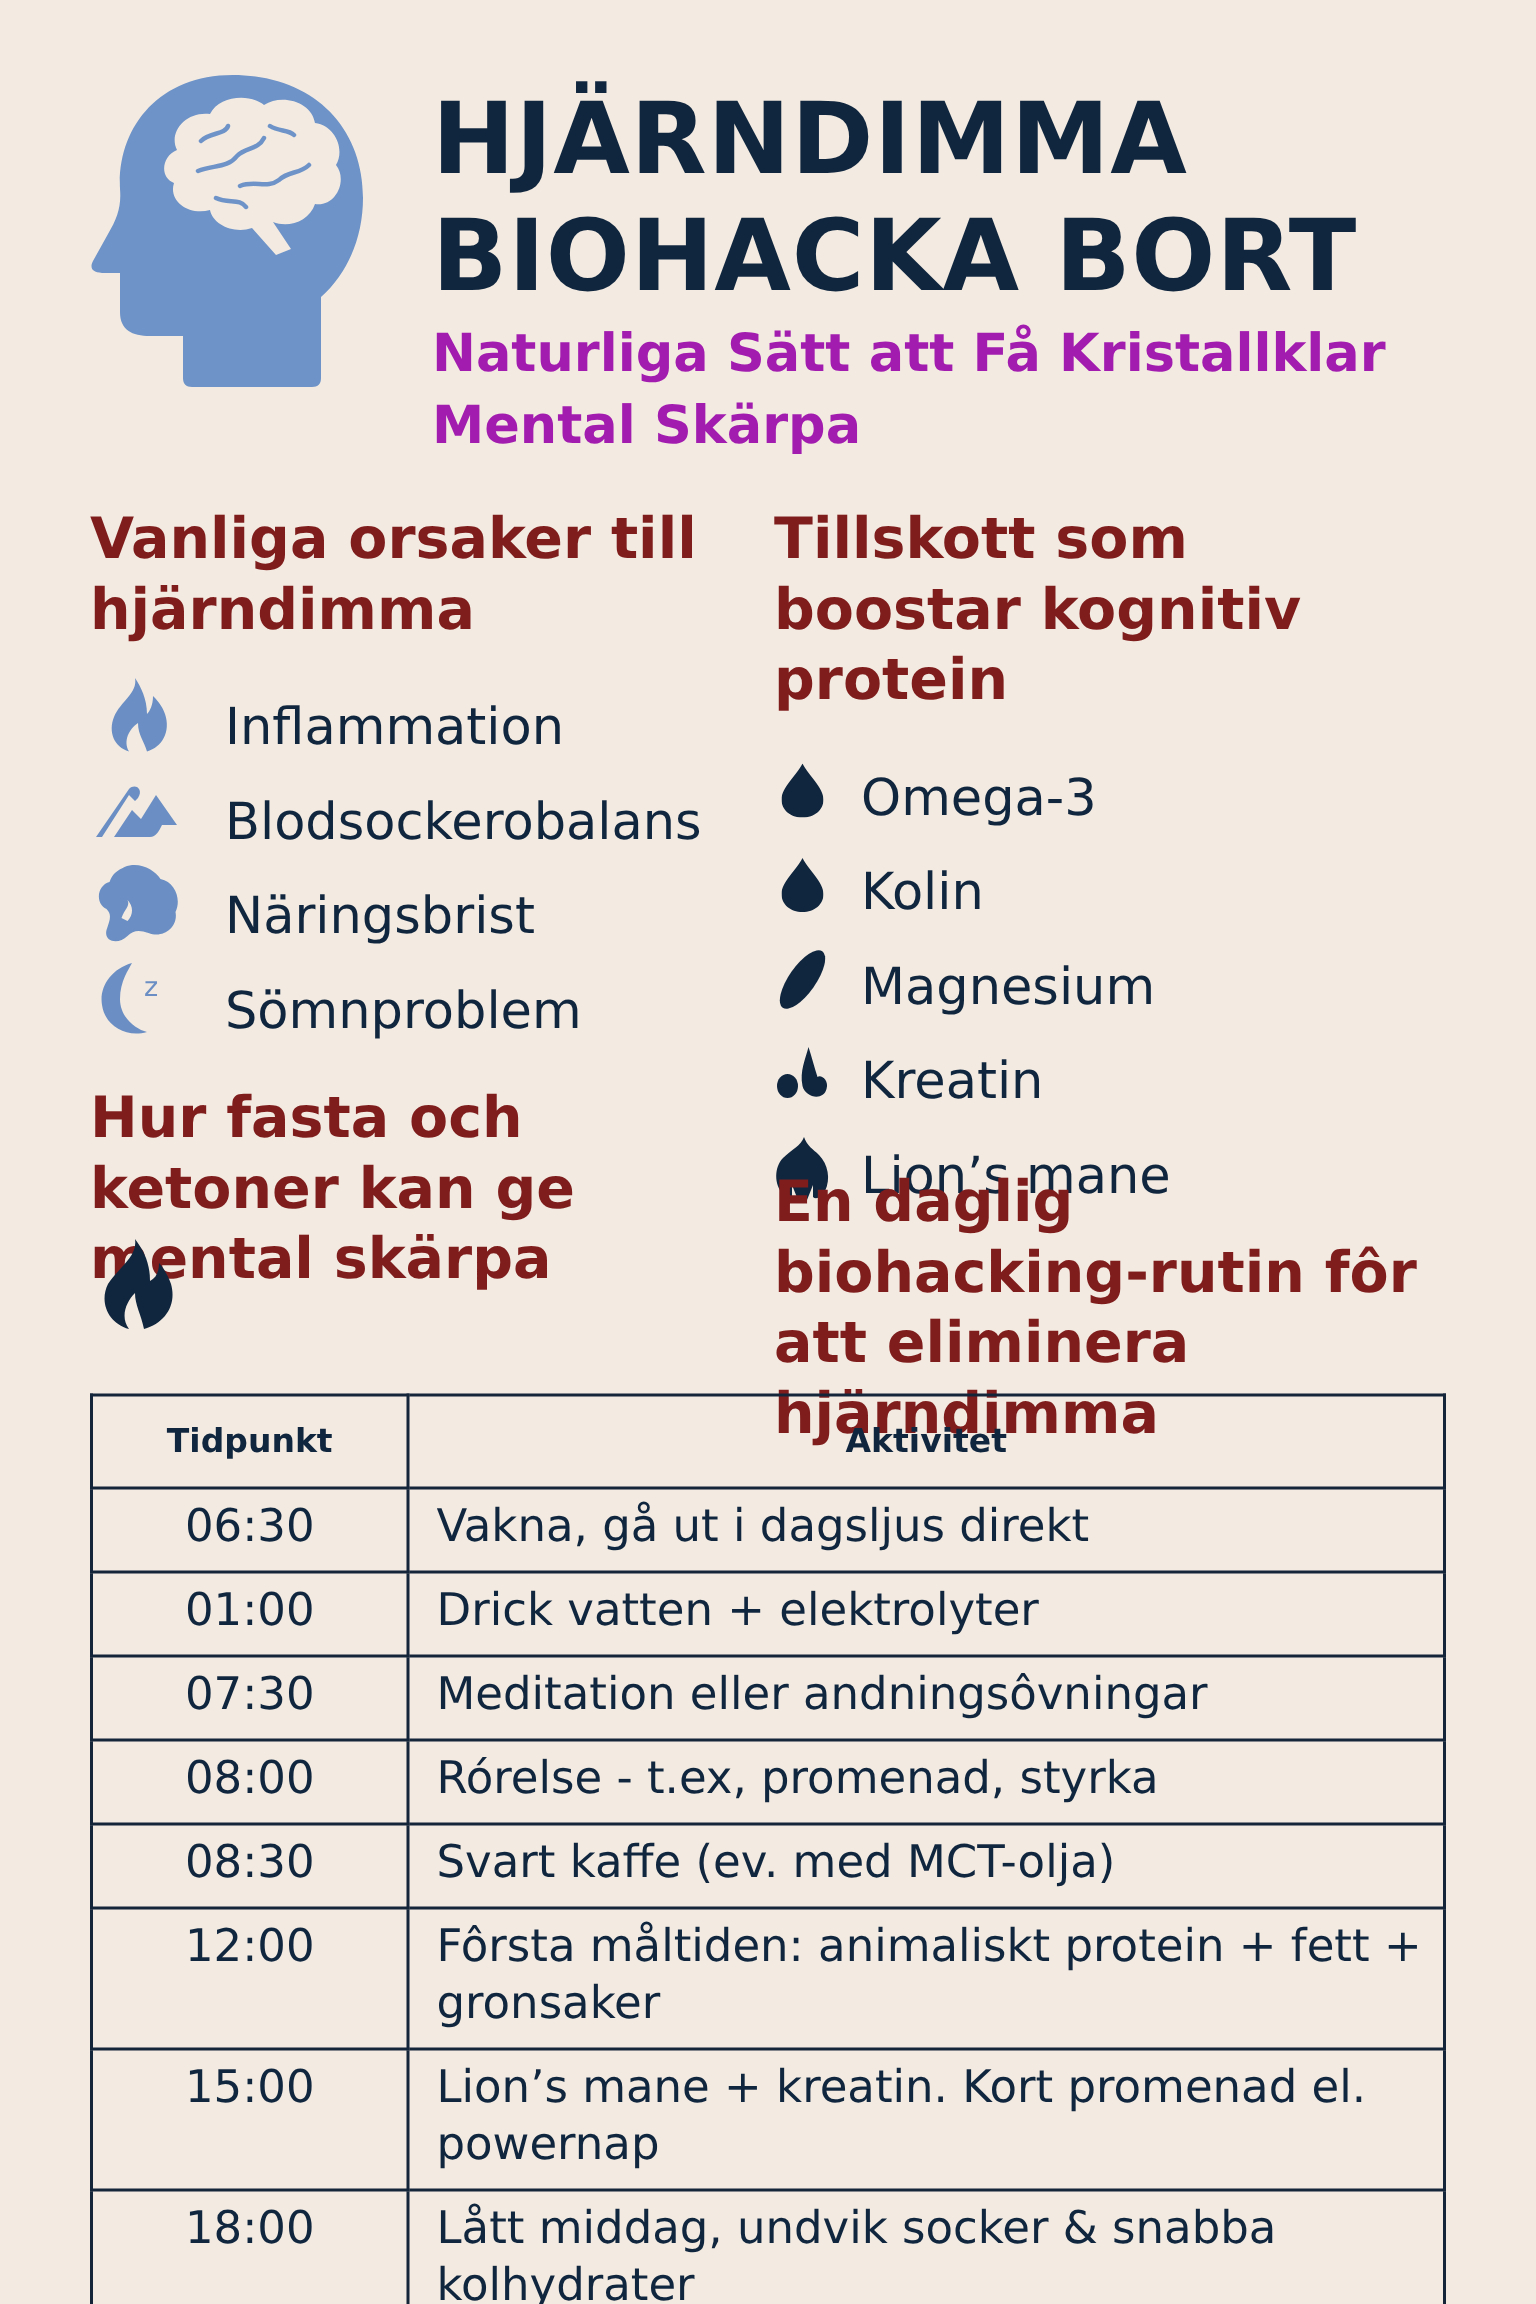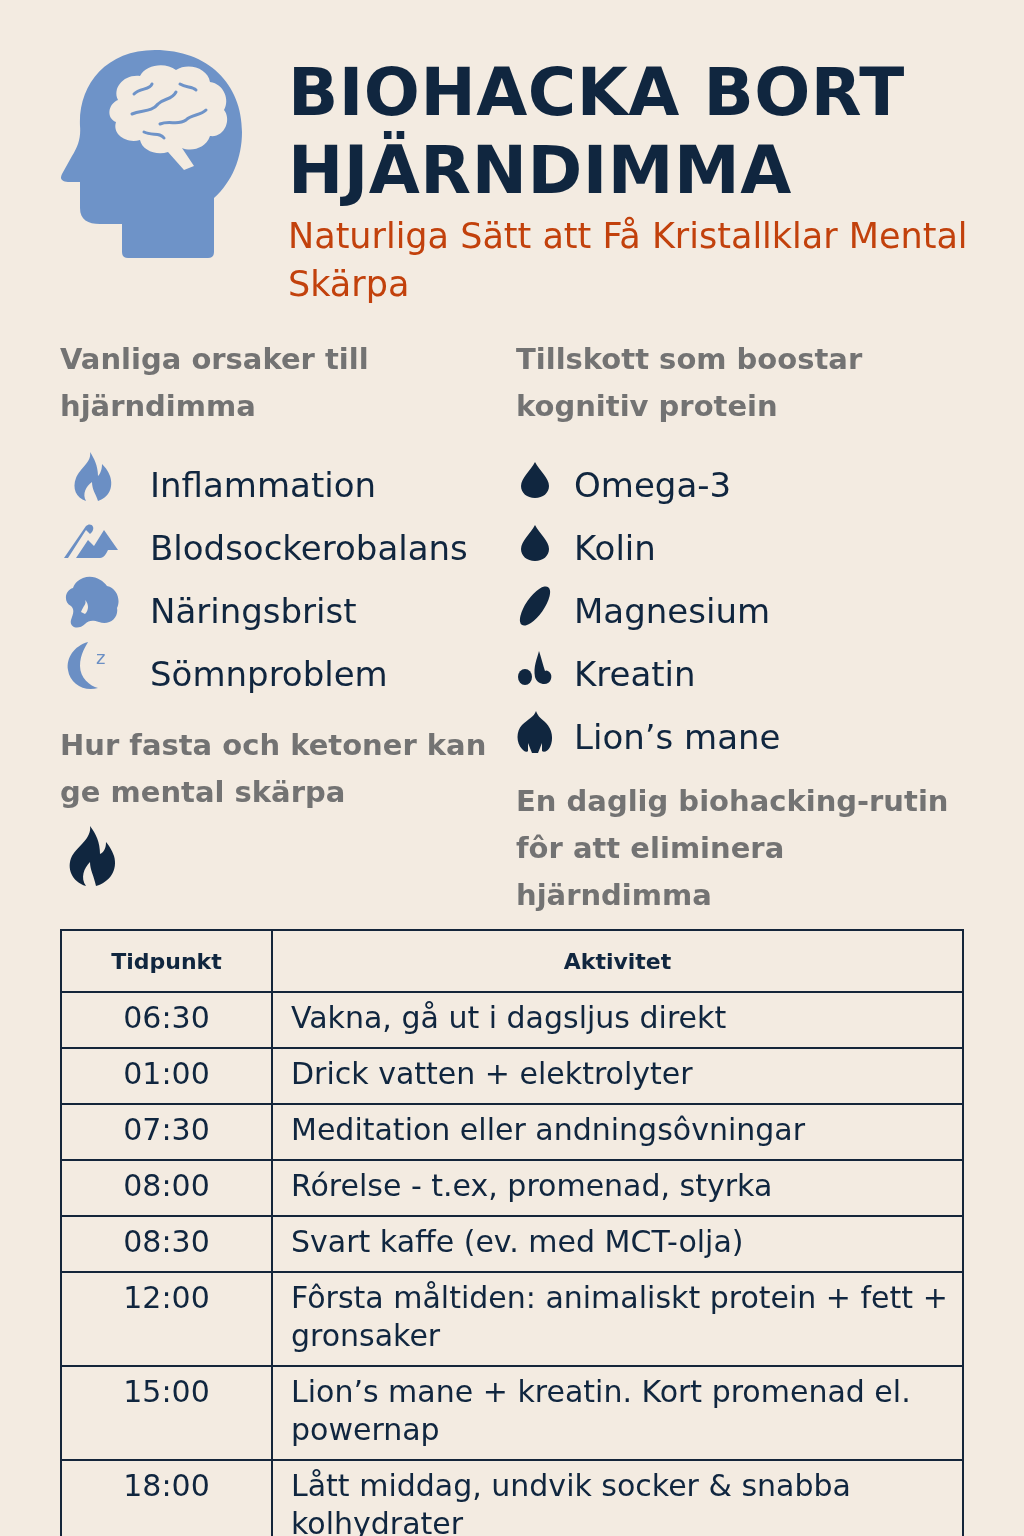--- a/index.html
+++ b/index.html
@@ -16,27 +16,27 @@
   .head-icon { left: 60px; top: 48px; width: 185px; height: 210px; }
   .title {
     left: 288px; top: 54px; margin: 0;
     font-family: "DejaVu Sans", sans-serif; font-weight: bold;
     font-size: 66px; line-height: 78px; letter-spacing: 0.5px;
     color: #10263f;
   }
   .title span { display: block; }
   .subtitle {
     left: 288px; top: 212px; width: 690px; margin: 0;
-    font-size: 35px; line-height: 48px; font-weight: normal; color: #c2410c;
+    font-size: 35px; line-height: 48px; font-weight: bold; color: #a21caf;
   }
 
   
   .sec-title {
-    margin: 0; font-weight: bold; font-size: 29px; line-height: 47px;
-    color: #737373;
+    margin: 0; font-weight: bold; font-size: 38px; line-height: 47px;
+    color: #7f1d1d;
   }
   .list { list-style: none; margin: 0; padding: 0; }
   .list li { display: flex; align-items: flex-end; height: 63px; }
   .list .ico { display: inline-flex; align-items: center; justify-content: center; flex: 0 0 auto; }
   .list .lbl { font-size: 34px; color: #10263f; white-space: nowrap; }
 
   .left-col { left: 60px; top: 336px; width: 440px; }
   .left-col .list { margin-top: 12px; }
   .left-col .ico { width: 64px; height: 56px; margin-right: 26px; }
 
@@ -70,22 +70,22 @@
 </head>
 <body>
 
 <svg class="abs head-icon" viewBox="0 0 185 210">
   <path fill="#6e93c8" d="M95 2 C45 2 18 38 20 78 C21 90 18 98 12 108 L2 126 C-1 132 3 134 10 134 L20 134 L20 160 C20 172 28 176 40 176 L62 176 L62 204 C62 208 64 210 68 210 L148 210 C152 210 154 208 154 204 L154 150 C172 134 182 110 182 84 C182 36 148 2 95 2 Z"></path>
   <path fill="#f3ebe1" d="M58 52 C52 40 64 26 80 28 C86 16 106 14 116 22 C128 14 148 20 150 34 C164 36 170 52 164 62 C172 72 164 90 150 88 C146 100 132 104 122 100 L134 118 L124 122 L108 104 C96 108 82 102 80 92 C66 96 52 86 56 74 C46 70 48 56 58 52 Z"></path>
   <path fill="none" stroke="#6e93c8" stroke-width="3" stroke-linecap="round" d="M74 46 C80 40 90 42 92 36 M72 66 C82 62 92 64 98 56 C104 50 112 52 116 44 M100 76 C110 72 118 78 126 72 C132 66 140 68 146 62 M120 36 C126 40 132 38 136 42 M84 84 C92 88 100 84 104 90"></path>
 </svg>
 
 <h1 class="abs title">
+  <span>HJÄRNDIMMA</span>
   <span>BIOHACKA BORT</span>
-  <span>HJÄRNDIMMA</span>
 </h1>
 <p class="abs subtitle">Naturliga Sätt att Få Kristallklar Mental Skärpa</p>
 
 <section class="abs left-col">
   <h2 class="sec-title">Vanliga orsaker till hjärndimma</h2>
   <ul class="list">
     <li>
       <span class="ico">
         <svg width="44" height="50" viewBox="0 0 44 50">
             <path fill="#6b8fc4" d="M20 0 C22 10 10 16 6 26 C2 36 6 46 16 49 C12 42 16 34 22 30 C22 38 26 42 28 49 C38 46 44 36 40 24 C38 18 34 14 32 12 C32 18 30 22 28 24 C28 14 24 6 20 0 Z"></path>

